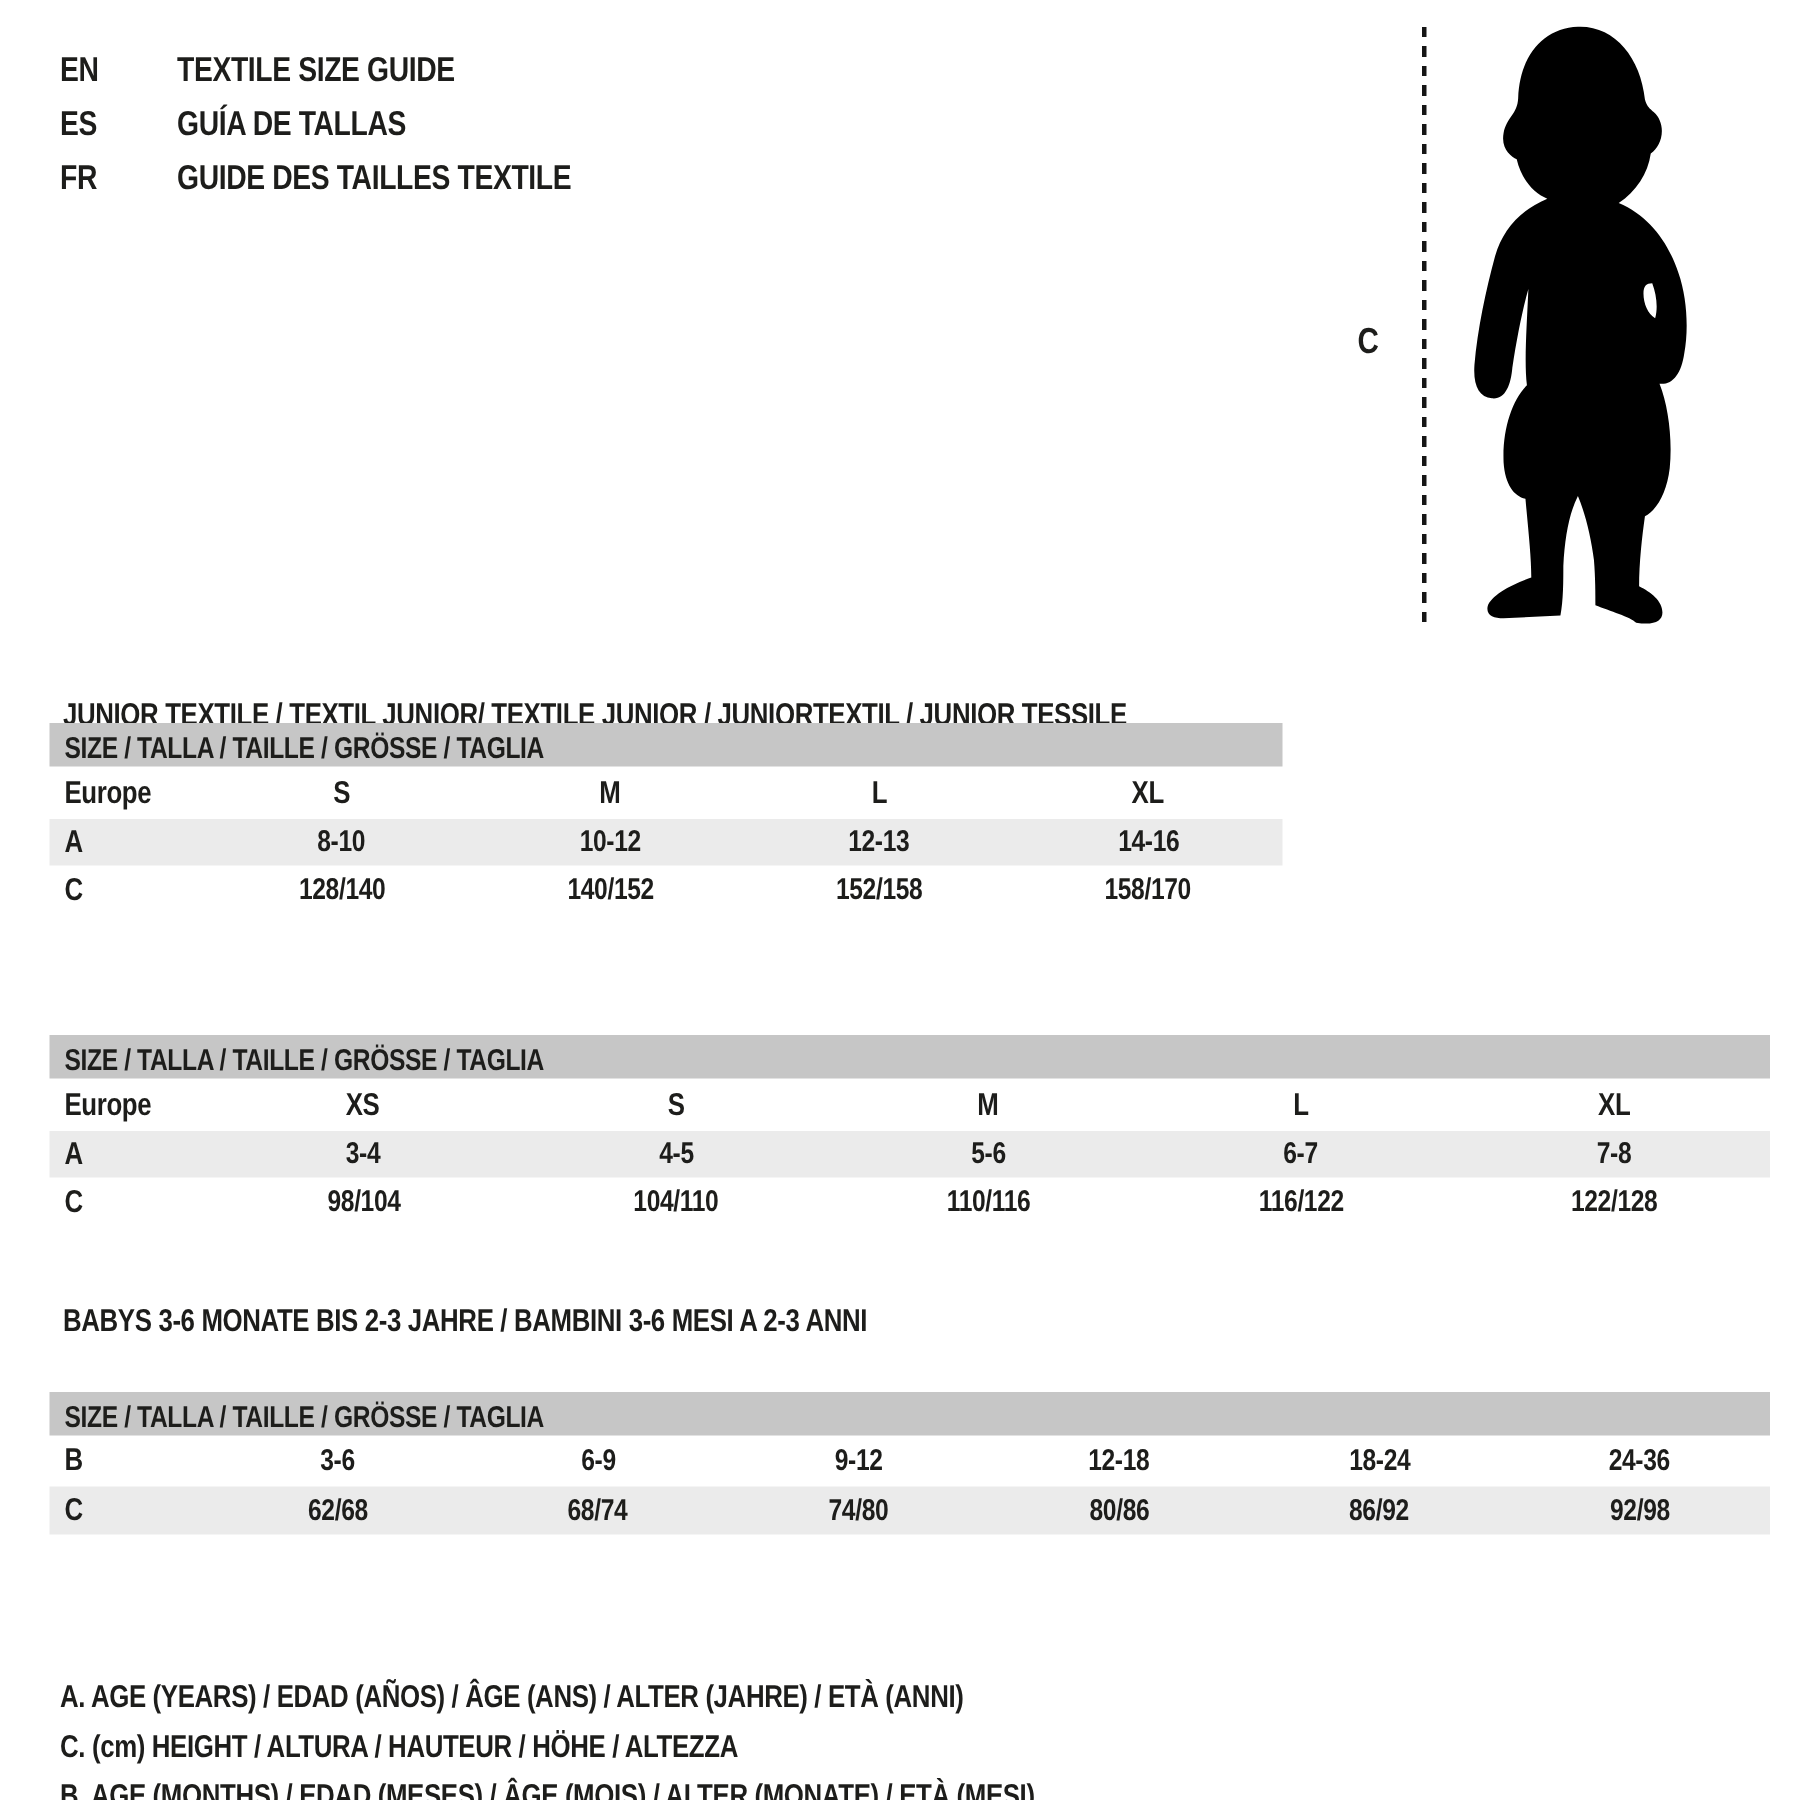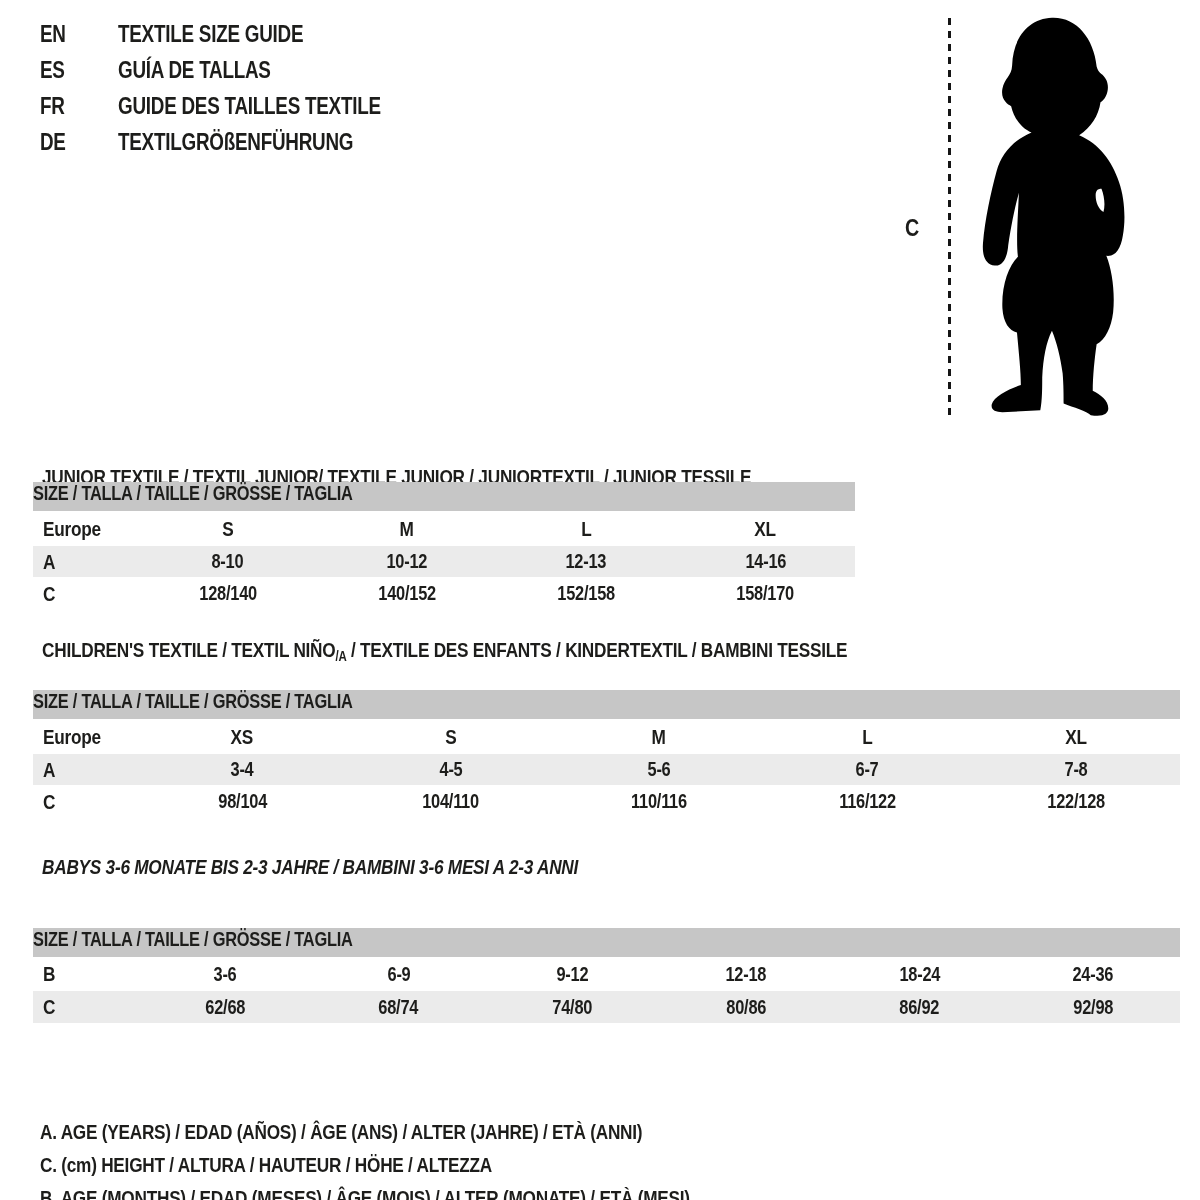--- a/index.html
+++ b/index.html
@@ -16,54 +16,50 @@
   .t21{font-size:21px;}
   .t23{font-size:23px;}
   .t24{font-size:24px;}
 
   
   .lang-row{display:flex;height:36px;align-items:center;}
   .lang-code{width:78px;}
 
   
   .tbl{position:absolute;}
-  .band{background:#c6c6c6;display:flex;align-items:flex-start;box-sizing:border-box;}
+  .band{background:#c6c6c6;display:flex;align-items:flex-end;padding-left:10px;box-sizing:border-box;}
   .trow{display:flex;align-items:center;box-sizing:border-box;}
   .trow.shaded{background:#ebebeb;}
   .lbl{width:105px;padding-left:10px;box-sizing:border-box;flex:0 0 auto;}
   .cell{flex:1 1 0;text-align:center;}
 
   
   .measure-line{
     width:3px;background:none;
     background-image:repeating-linear-gradient(to bottom,#151515 0 7px,transparent 7px 13px);
   }
   .title-sub{font-size:14px;vertical-align:-4px;}
 </style>
 </head>
 <body>
 
 <div class="canvas">
 
-  <div class="abs" style="left:40px;top:16px;">
+  <div class="abs" style="left:40px;top:28px;">
     <div class="lang-row">
       <span class="lang-code"><span class="cnd t23">EN</span></span>
       <span class="cnd t23">TEXTILE SIZE GUIDE</span>
     </div>
     <div class="lang-row">
       <span class="lang-code"><span class="cnd t23">ES</span></span>
       <span class="cnd t23">GUÍA DE TALLAS</span>
     </div>
     <div class="lang-row">
       <span class="lang-code"><span class="cnd t23">FR</span></span>
       <span class="cnd t23">GUIDE DES TAILLES TEXTILE</span>
-    </div>
-    <div class="lang-row">
-      <span class="lang-code"><span class="cnd t23">DE</span></span>
-      <span class="cnd t23">TEXTILGRÖßENFÜHRUNG</span>
     </div>
   </div>
 
   <div class="abs measure-line" style="left:948px;top:18px;height:398px;"></div>
   <div class="abs" style="left:905px;top:214px;">
     <span class="cnd t24">C</span>
   </div>
   <div class="abs" style="left:958px;top:12px;width:184px;height:408px;">
     <svg width="184" height="408" viewBox="0 0 180 420" xmlns="http://www.w3.org/2000/svg">
       <path fill="#000000" fill-rule="evenodd" d="
@@ -128,23 +124,20 @@
     </div>
     <div class="trow" style="height:33px;">
       <span class="lbl"><span class="cnd t21">C</span></span>
       <span class="cell"><span class="cnd cnd-c t20">128/140</span></span>
       <span class="cell"><span class="cnd cnd-c t20">140/152</span></span>
       <span class="cell"><span class="cnd cnd-c t20">152/158</span></span>
       <span class="cell"><span class="cnd cnd-c t20">158/170</span></span>
     </div>
   </div>
 
-  <div class="abs" style="left:42px;top:638px;">
-    <span class="cnd t21"><span>CHILDREN'S TEXTILE / TEXTIL NIÑO</span><span class="title-sub">/A</span><span> / TEXTILE DES ENFANTS / KINDERTEXTIL / BAMBINI TESSILE</span></span>
-  </div>
   <div class="tbl" style="left:33px;top:690px;width:1147px;">
     <div class="band" style="height:29px;">
       <span class="cnd t20">SIZE / TALLA / TAILLE / GRÖSSE / TAGLIA</span>
     </div>
     <div class="trow" style="height:35px;">
       <span class="lbl"><span class="cnd t21">Europe</span></span>
       <span class="cell"><span class="cnd cnd-c t21">XS</span></span>
       <span class="cell"><span class="cnd cnd-c t21">S</span></span>
       <span class="cell"><span class="cnd cnd-c t21">M</span></span>
       <span class="cell"><span class="cnd cnd-c t21">L</span></span>
@@ -162,21 +155,21 @@
       <span class="lbl"><span class="cnd t21">C</span></span>
       <span class="cell"><span class="cnd cnd-c t20">98/104</span></span>
       <span class="cell"><span class="cnd cnd-c t20">104/110</span></span>
       <span class="cell"><span class="cnd cnd-c t20">110/116</span></span>
       <span class="cell"><span class="cnd cnd-c t20">116/122</span></span>
       <span class="cell"><span class="cnd cnd-c t20">122/128</span></span>
     </div>
   </div>
 
   <div class="abs" style="left:42px;top:855px;">
-    <div style="margin-top:0;font-style:italic;"><span class="cnd t21">BABYS 3-6 MONATE BIS 2-3 JAHRE / BAMBINI 3-6 MESI A 2-3 ANNI</span></div>
+    <div style="margin-top:14px;"><span class="cnd t21">BABYS 3-6 MONATE BIS 2-3 JAHRE / BAMBINI 3-6 MESI A 2-3 ANNI</span></div>
   </div>
   <div class="tbl" style="left:33px;top:928px;width:1147px;">
     <div class="band" style="height:29px;">
       <span class="cnd t20">SIZE / TALLA / TAILLE / GRÖSSE / TAGLIA</span>
     </div>
     <div class="trow" style="height:34px;">
       <span class="lbl"><span class="cnd t21">B</span></span>
       <span class="cell"><span class="cnd cnd-c t20">3-6</span></span>
       <span class="cell"><span class="cnd cnd-c t20">6-9</span></span>
       <span class="cell"><span class="cnd cnd-c t20">9-12</span></span>

